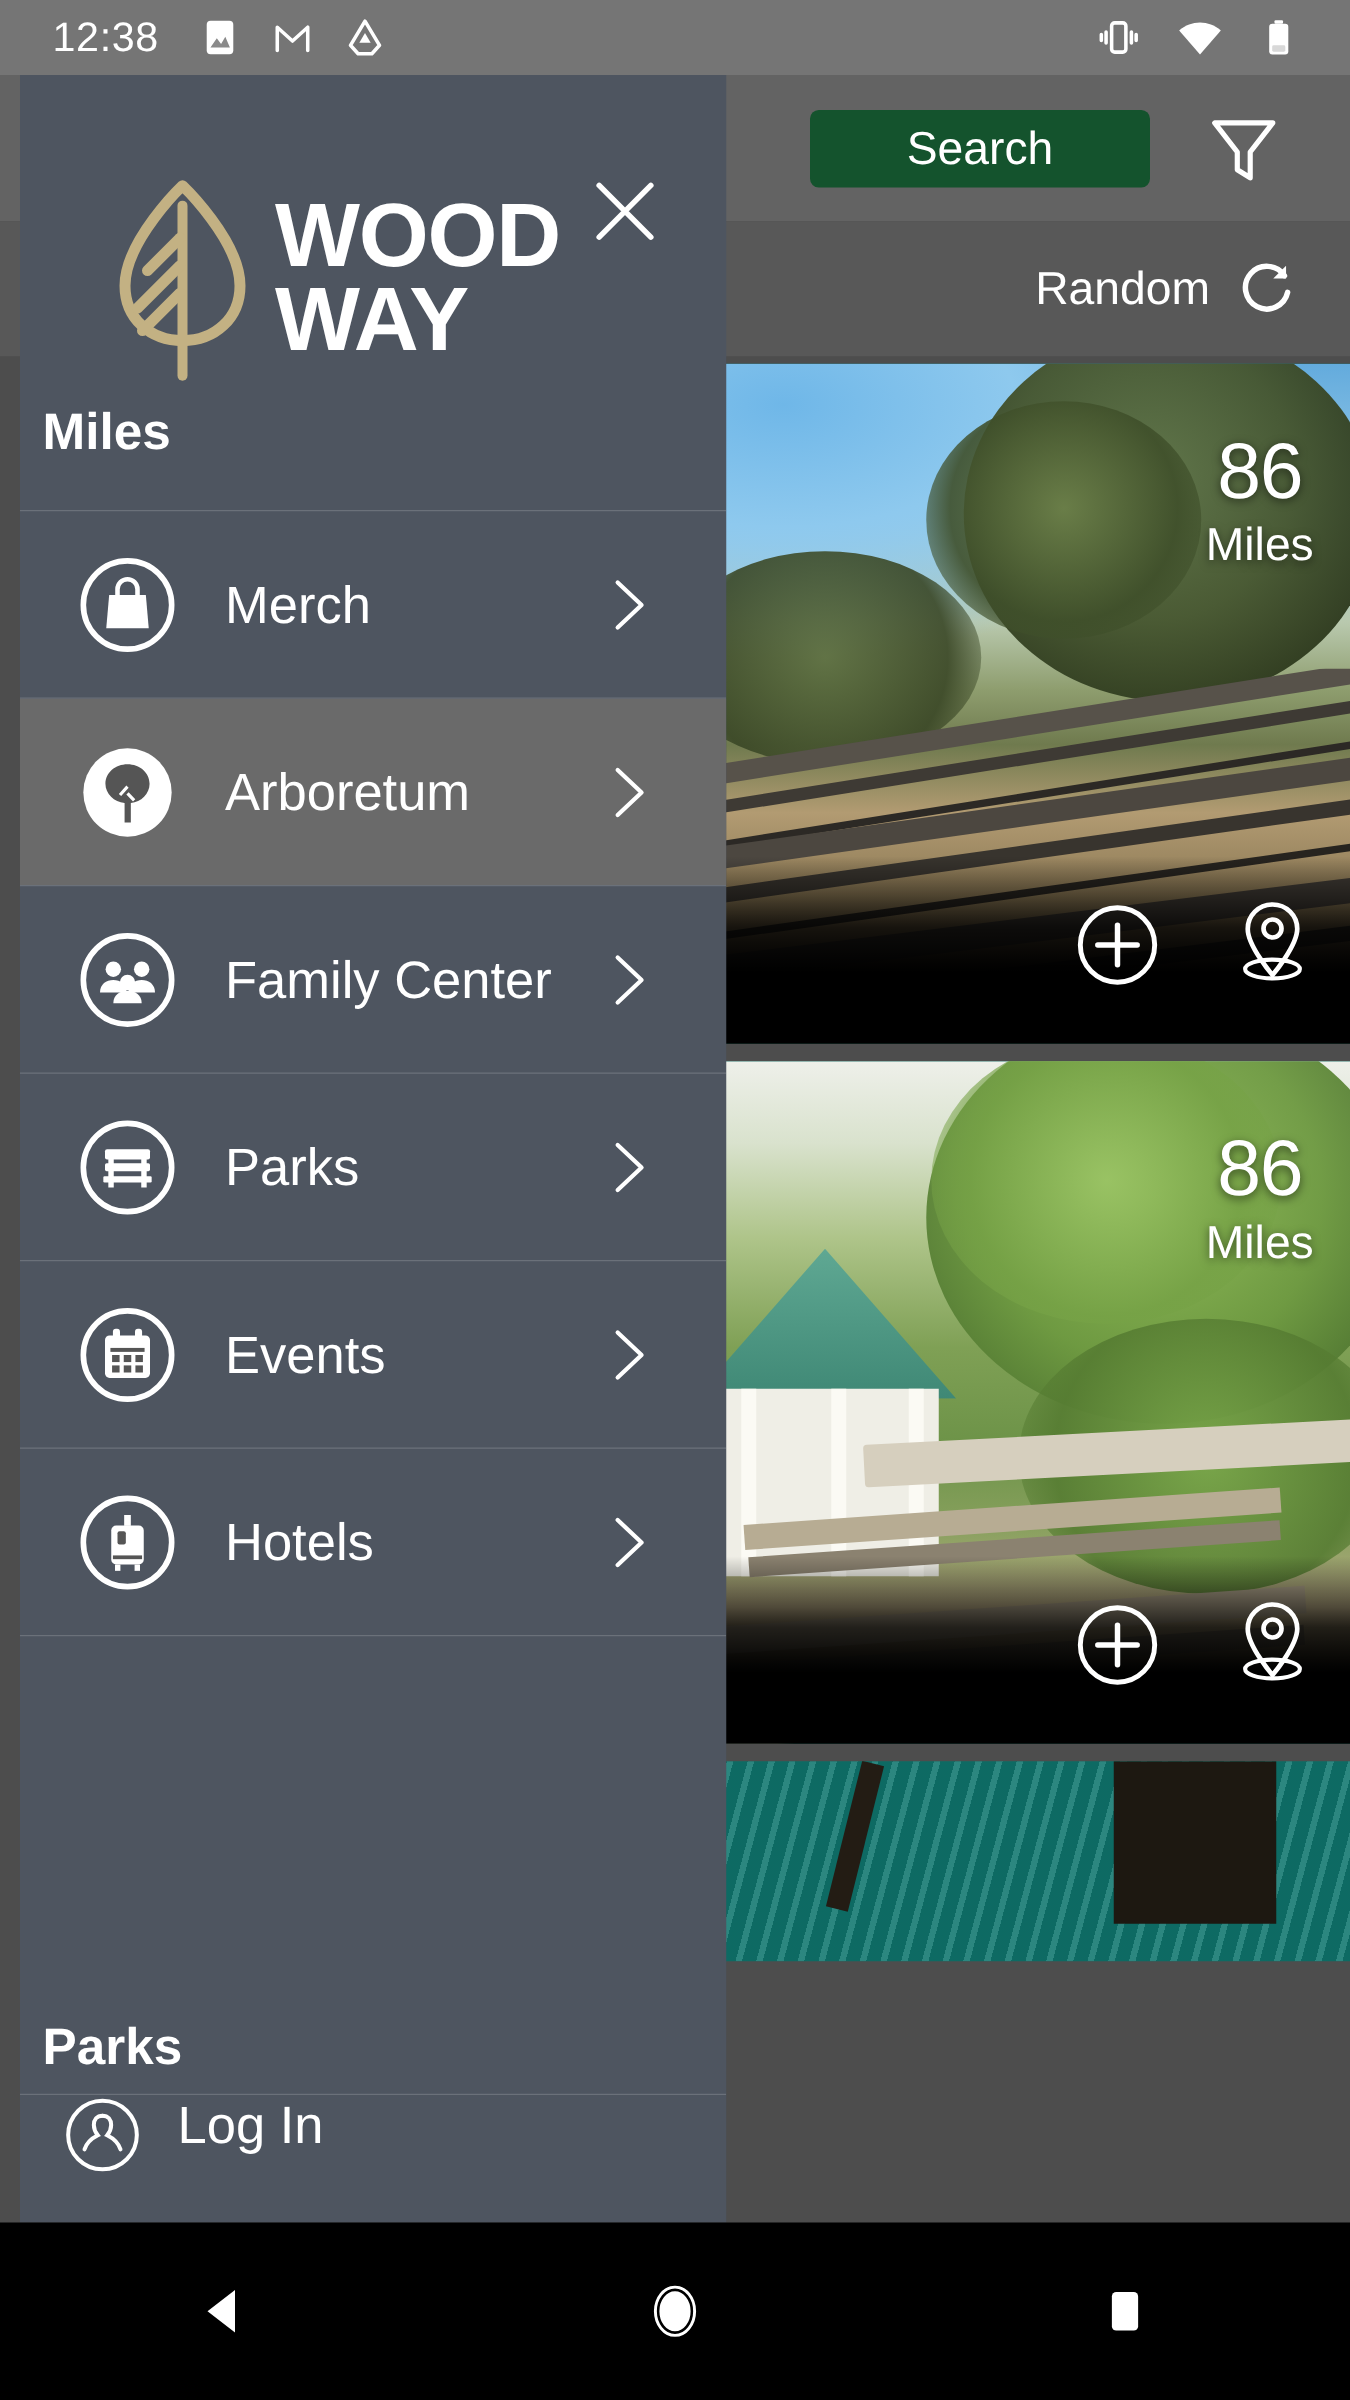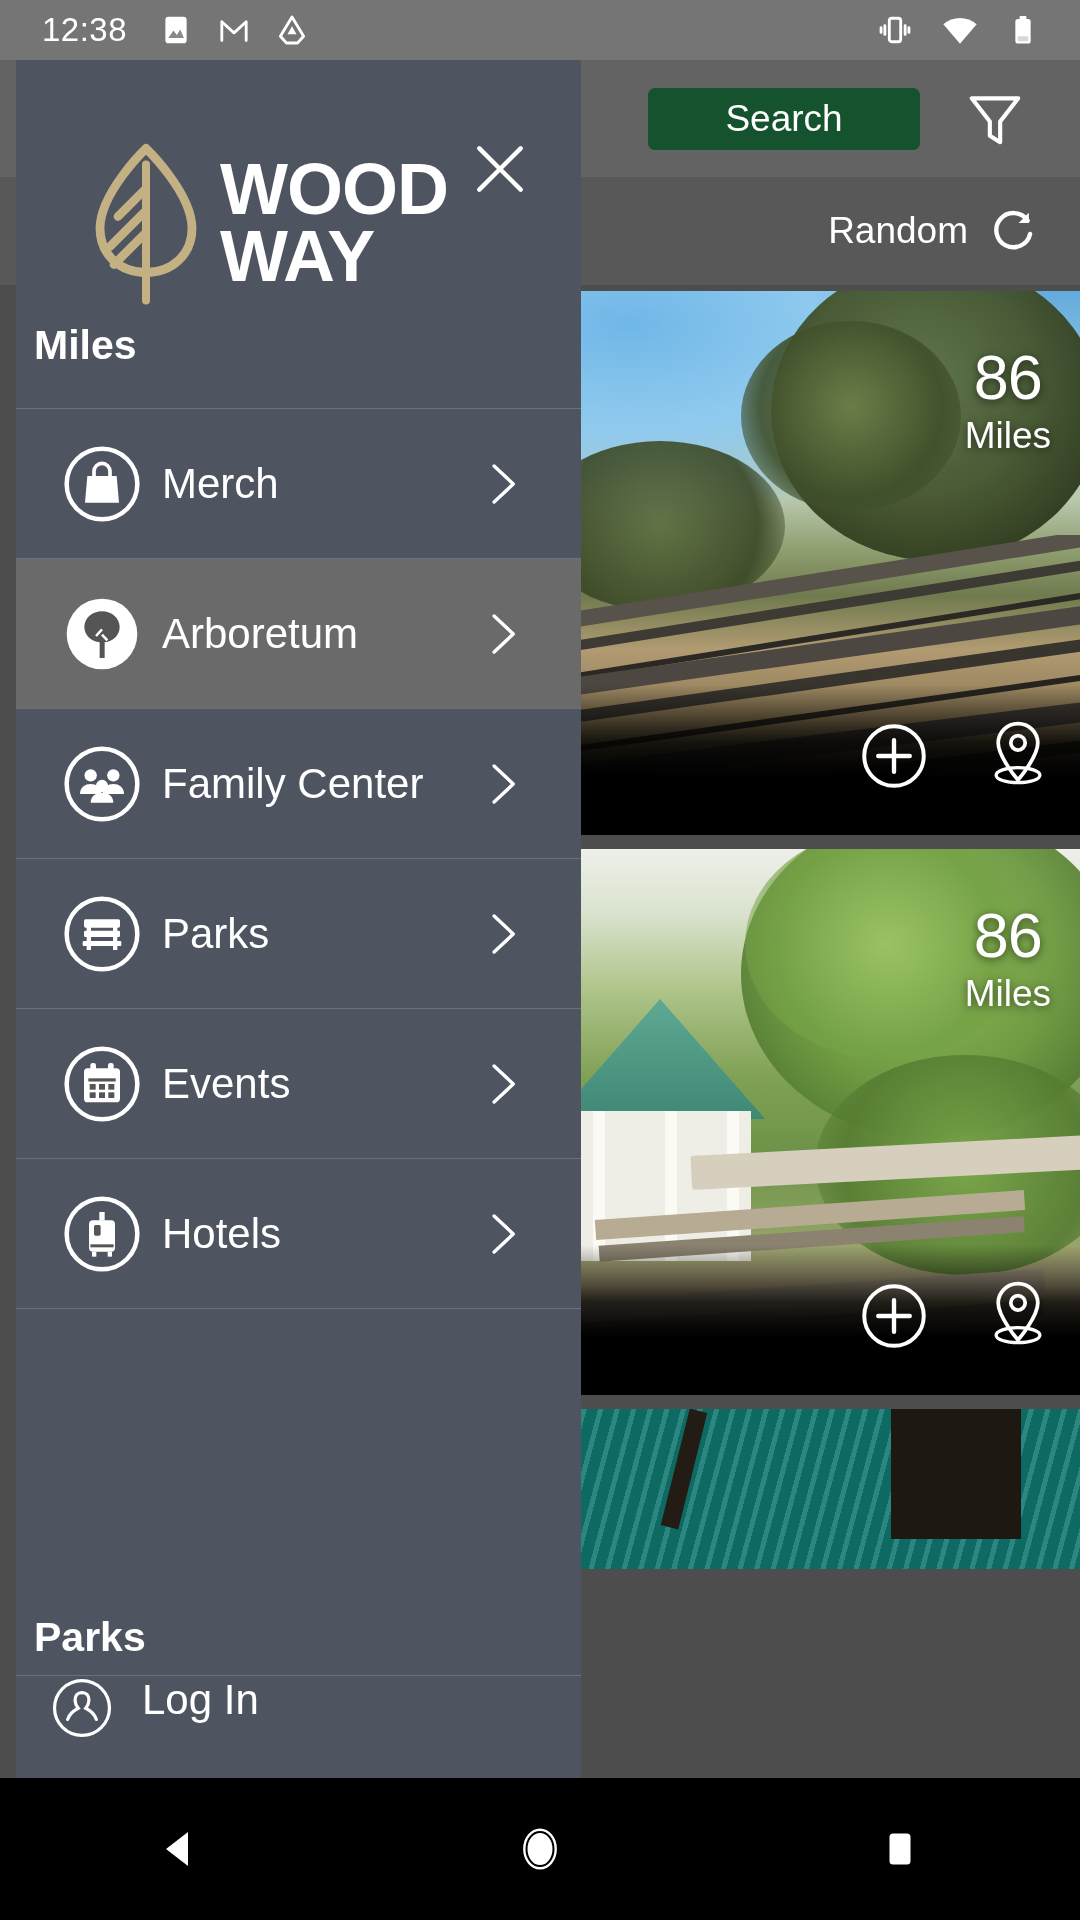--- a/index.html
+++ b/index.html
@@ -94,21 +94,21 @@
   .section-title{ color:#fff; font-weight:bold; font-size:41px; padding:0 0 0 18px; }
   #menu-title-wrap{ height:86px; display:flex; align-items:flex-start; }
   #more-title-wrap{ height:96px; display:flex; align-items:flex-end; padding-bottom:14px;}
 
   .divider{ height:1px; background:rgba(255,255,255,.17); width:100%; }
   .nav-item{
     position:relative; height:149px; display:flex; align-items:center; padding-left:46px;
   }
   .nav-item.active{ background:#6a6a6a; }
   .nav-icon{ width:80px; height:80px; flex:0 0 80px; display:flex; align-items:center; justify-content:center; }
-  .nav-label{ color:#fff; font-size:42px; margin-left:20px; }
+  .nav-label{ color:#fff; font-size:42px; margin-left:38px; }
   .chev{ position:absolute; right:52px; top:50%; transform:translateY(-50%); }
 
   .more-item{ position:relative; height:110px; display:flex; align-items:flex-start; padding-left:34px; }
   .more-icon{ width:64px; height:64px; flex:0 0 64px; display:flex; align-items:center; justify-content:center; }
   .more-label{ color:#fff; font-size:42px; margin-left:28px; }
   #spacer{ height:270px; }
 
   
   #navbar{
     position:absolute; left:0; bottom:0; width:1080px; height:142px; background:#000;

